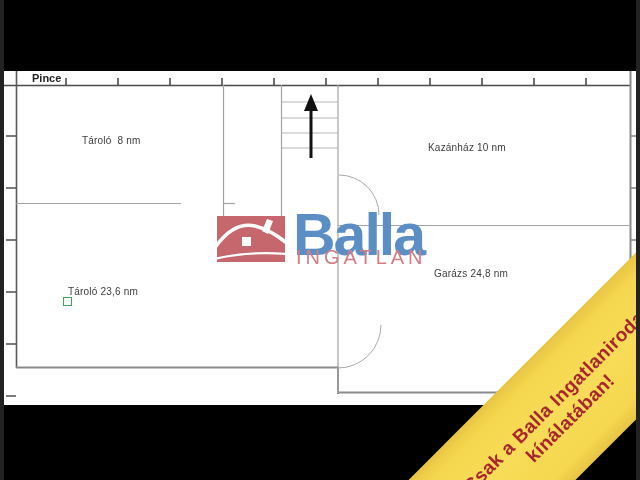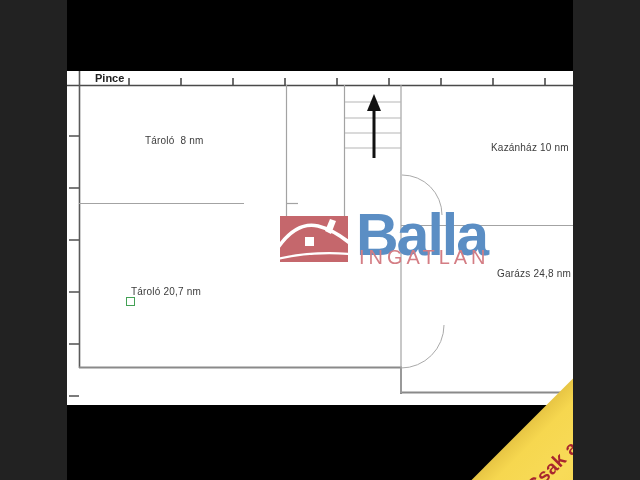--- a/index.html
+++ b/index.html
@@ -1,17 +1,17 @@
 <!DOCTYPE html>
 <html><head>
 <meta charset="utf-8">
 <style>
   html,body{margin:0;padding:0;background:#222;}
   .stage{
-    position:relative;width:506px;height:480px;margin:0 auto;
+    position:relative;width:632px;height:480px;margin:0 auto;
     background:#000;overflow:hidden;
     font-family:"Liberation Sans", sans-serif;
   }
   .canvas{position:absolute;left:0;top:71px;width:640px;height:334px;background:#ffffff;}
   .plan-svg{position:absolute;left:0;top:0;width:640px;height:480px;}
   .room-label{
     position:absolute;font-size:10px;color:#3c3c3c;white-space:pre;letter-spacing:.2px;
   }
   .level-label{position:absolute;left:28px;top:72px;font-size:11px;font-weight:600;color:#222;}
   .marker-square{
@@ -113,21 +113,21 @@
 
     <g>
       <line x1="307" y1="158" x2="307" y2="106" stroke="#111" stroke-width="3"></line>
       <polygon points="307,94 300,111 314,111" fill="#111"></polygon>
     </g>
   </svg>
 
   <div class="level-label">Pince</div>
   <div class="room-label" style="left:78px;top:135px;">Tároló  8 nm</div>
   <div class="room-label" style="left:424px;top:142px;">Kazánház 10 nm</div>
-  <div class="room-label" style="left:64px;top:286px;">Tároló 20,7 nm</div>
+  <div class="room-label" style="left:64px;top:286px;">Tároló 23,6 nm</div>
   <div class="room-label" style="left:430px;top:268px;">Garázs 24,8 nm</div>
   <div class="marker-square"></div>
 
   <div>
     <div class="logo-house">
       <svg viewBox="0 0 68 46" width="68" height="46">
         <path d="M -3,33 Q 16,5 38,10 Q 54,14 71,28" stroke="#ffffff" stroke-width="3.6" fill="none"></path>
         <polygon points="45,15 50,3 56,5 51,18" fill="#ffffff"></polygon>
         <rect x="25" y="21" width="9" height="9" fill="#ffffff"></rect>
         <path d="M -3,43 Q 30,35 71,38" stroke="#ffffff" stroke-width="2.2" fill="none"></path>

